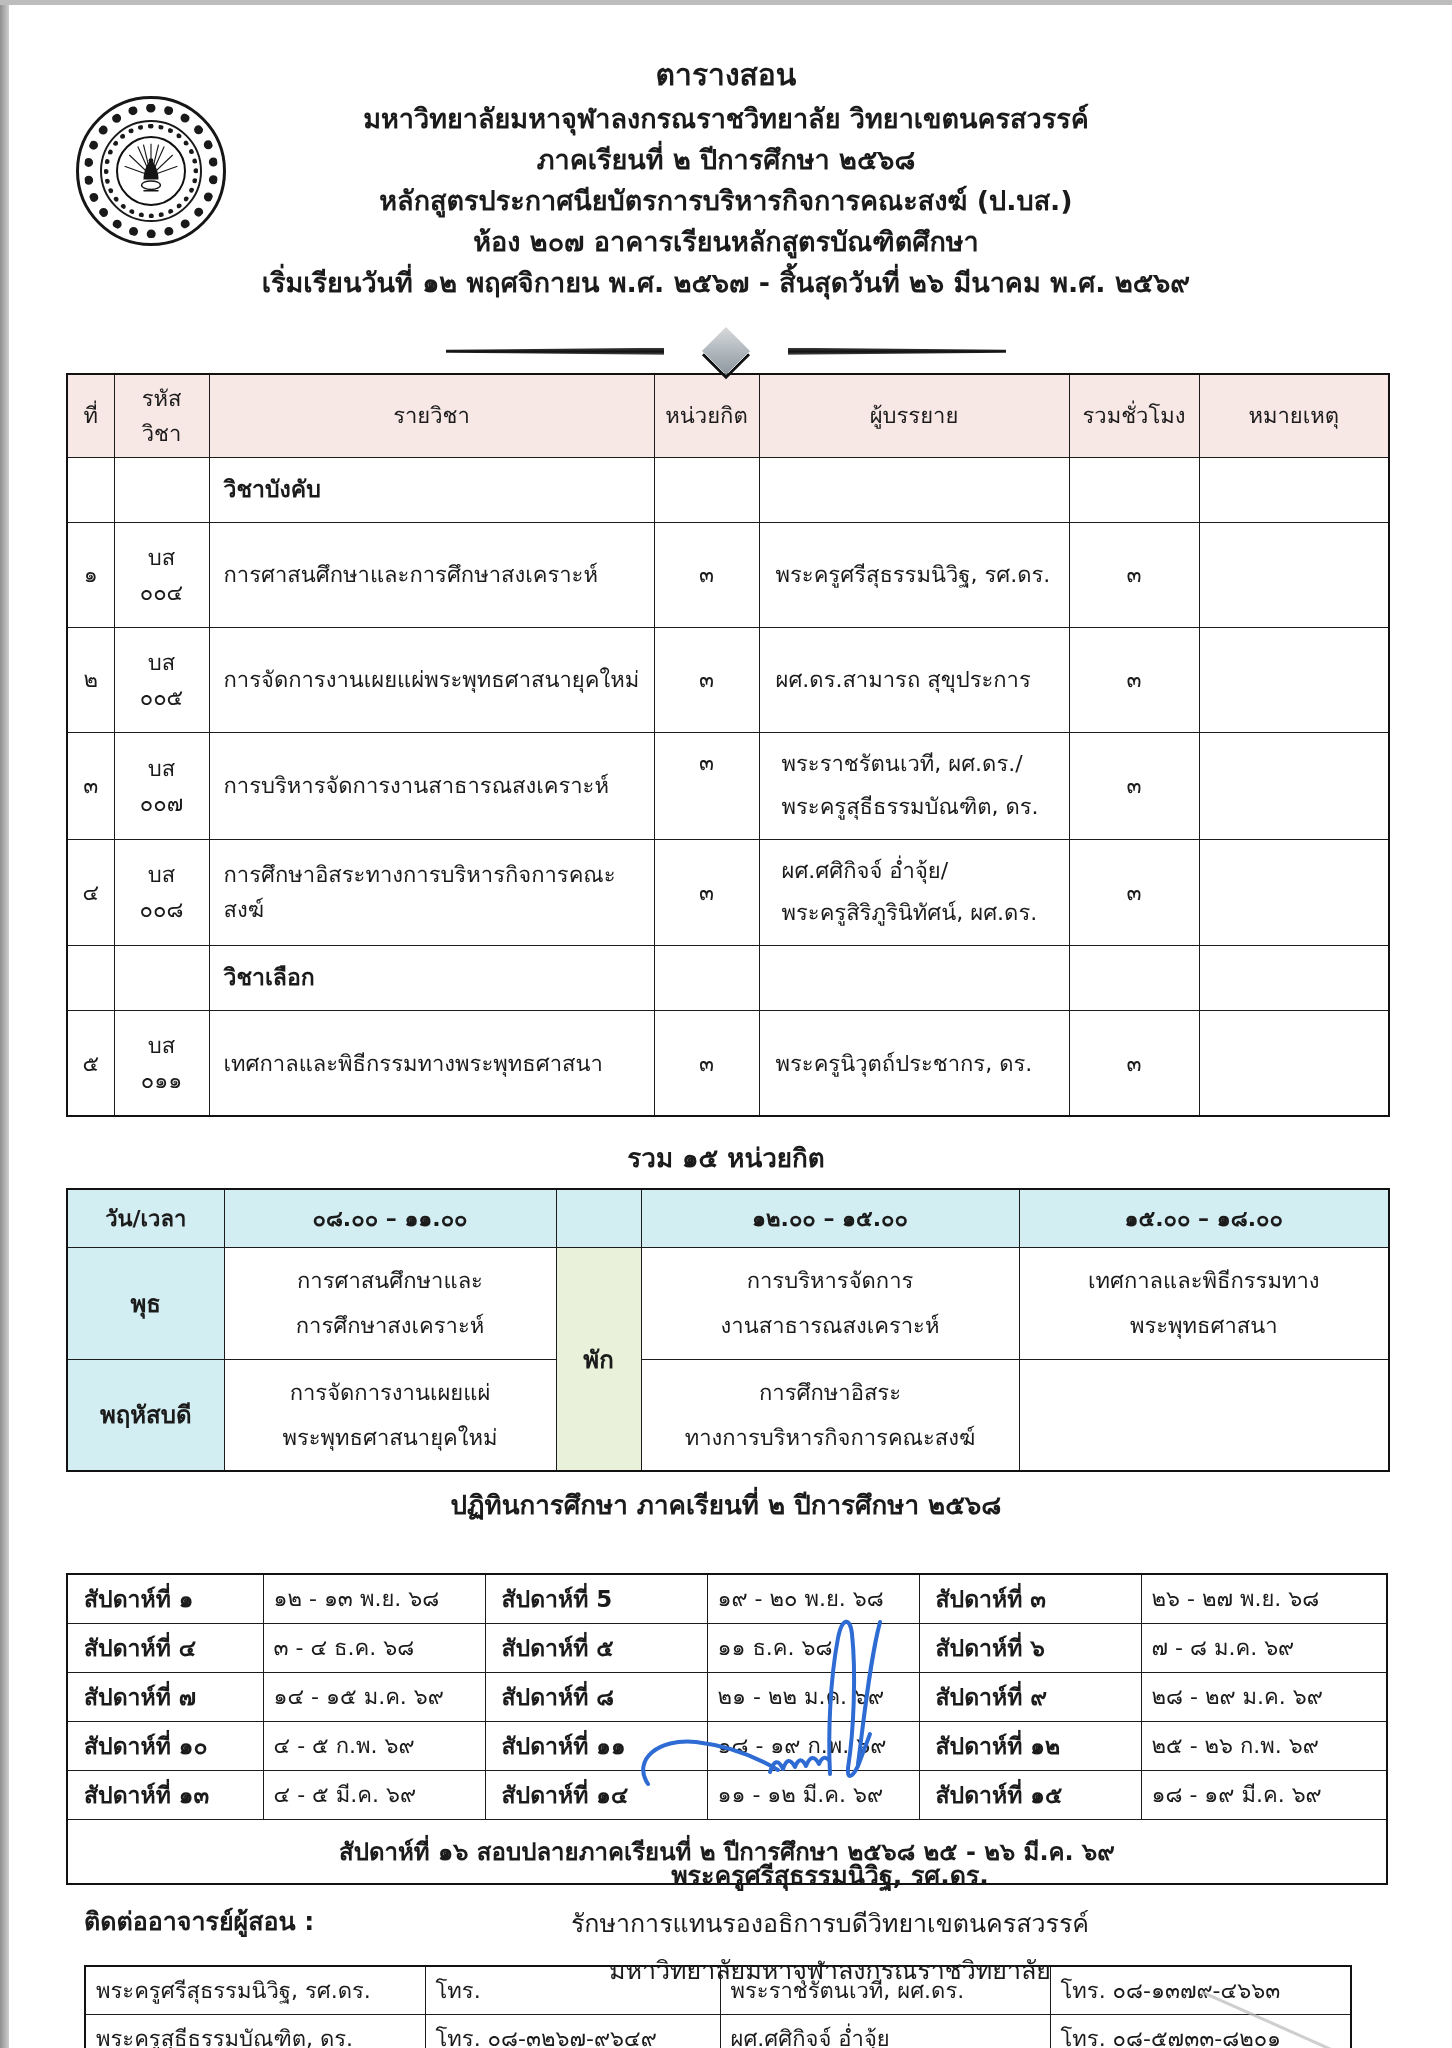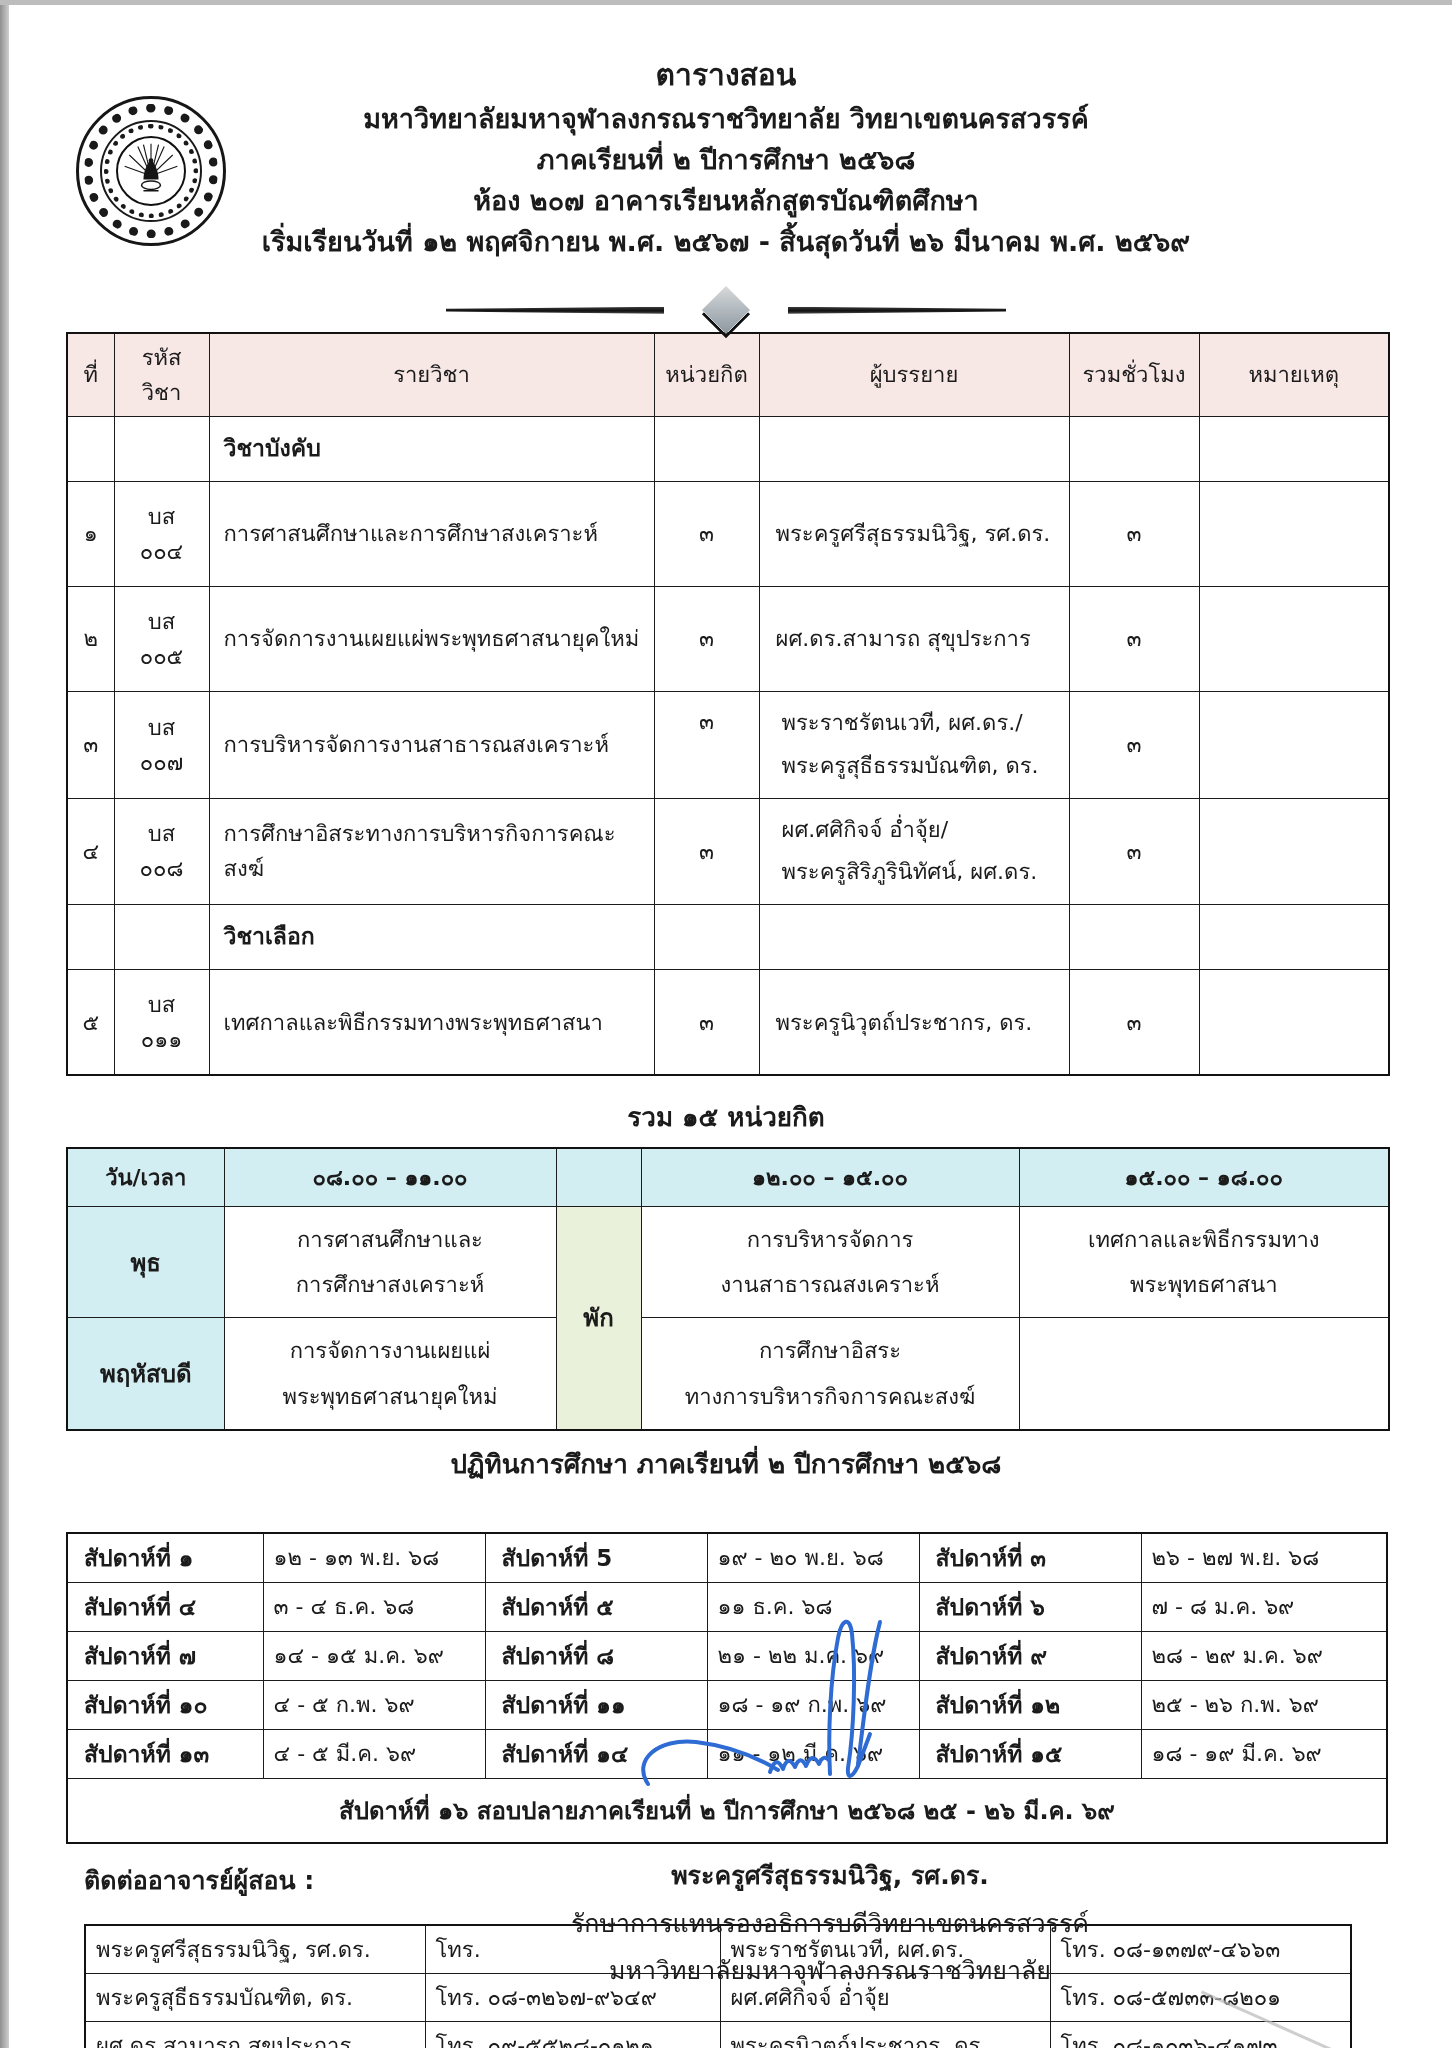--- a/index.html
+++ b/index.html
@@ -123,20 +123,21 @@
         <ellipse cx="35" cy="50" rx="10" ry="4.5" fill="none" stroke="#151515" stroke-width="1.6"></ellipse>
         <path d="M27,56 h16" stroke="#151515" stroke-width="1.6"></path>
       </svg>
     </div>
   </div>
 
   <div class="head-block">
     <div class="head-title">ตารางสอน</div>
     <div class="head-line">มหาวิทยาลัยมหาจุฬาลงกรณราชวิทยาลัย วิทยาเขตนครสวรรค์</div>
     <div class="head-line">ภาคเรียนที่ ๒ ปีการศึกษา ๒๕๖๘</div>
+    <div class="head-line">หลักสูตรประกาศนียบัตรการบริหารกิจการคณะสงฆ์ (ป.บส.)</div>
     <div class="head-line">ห้อง ๒๐๗ อาคารเรียนหลักสูตรบัณฑิตศึกษา</div>
     <div class="head-line">เริ่มเรียนวันที่ ๑๒ พฤศจิกายน พ.ศ. ๒๕๖๗  -  สิ้นสุดวันที่ ๒๖ มีนาคม พ.ศ. ๒๕๖๙</div>
   </div>
 
   <div class="divider">
     <div class="bar left"></div>
     <div class="diamond"></div>
     <div class="bar right"></div>
   </div>
 

